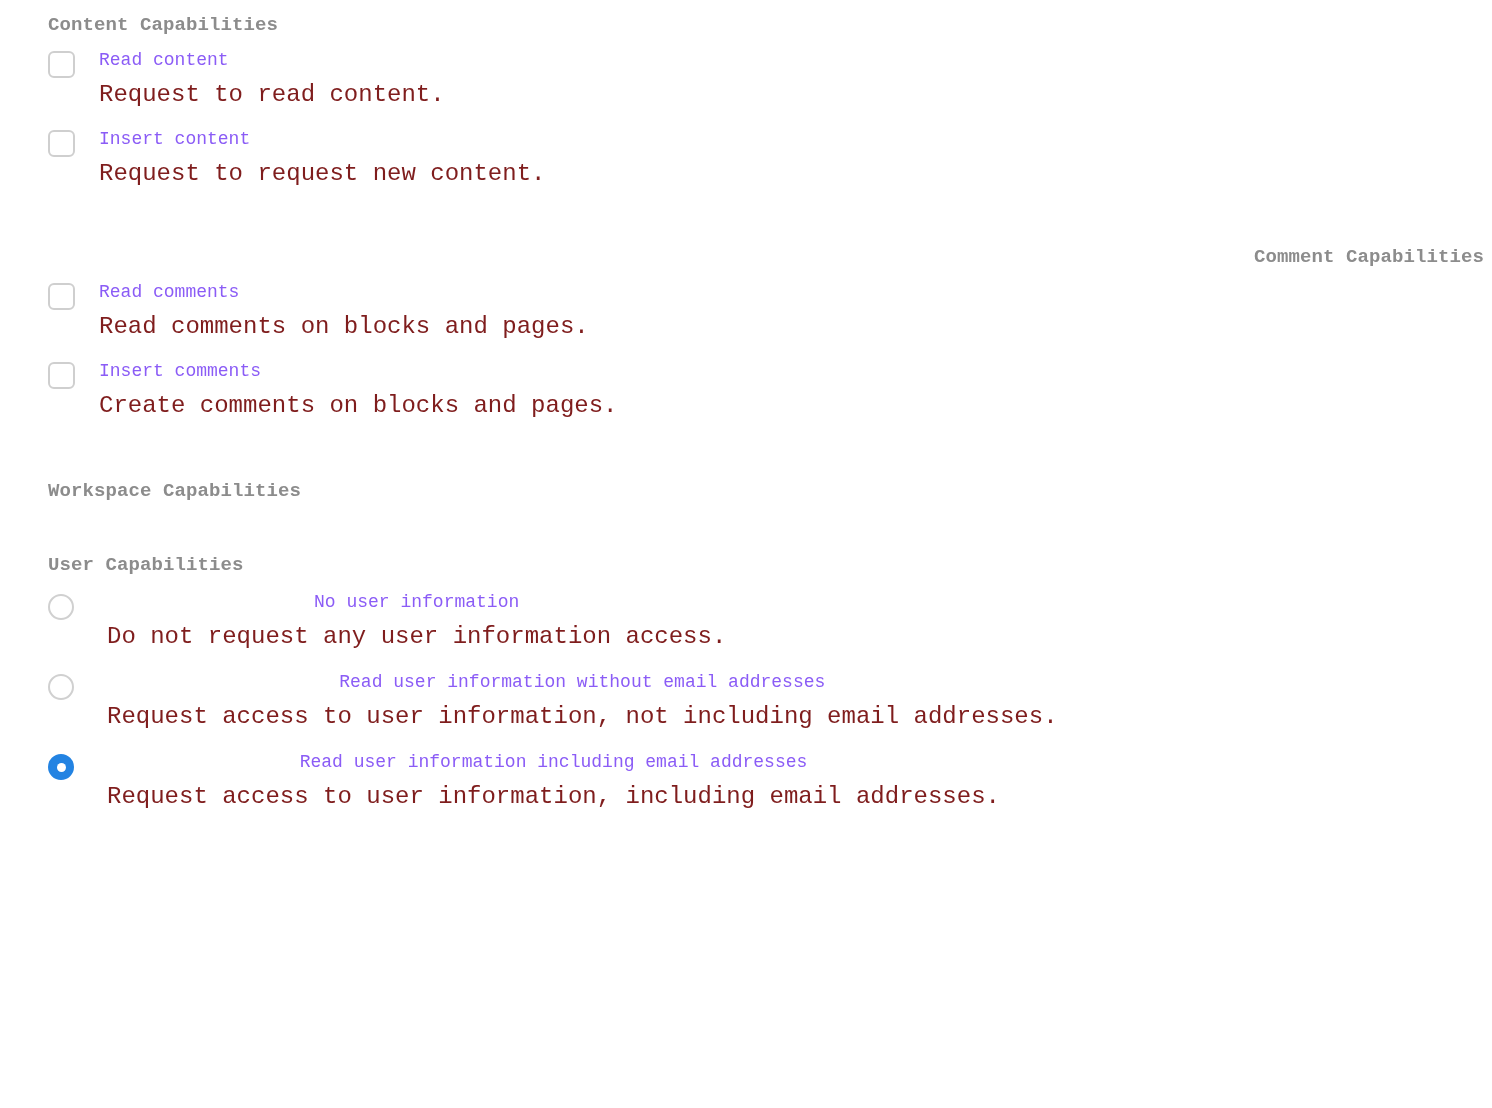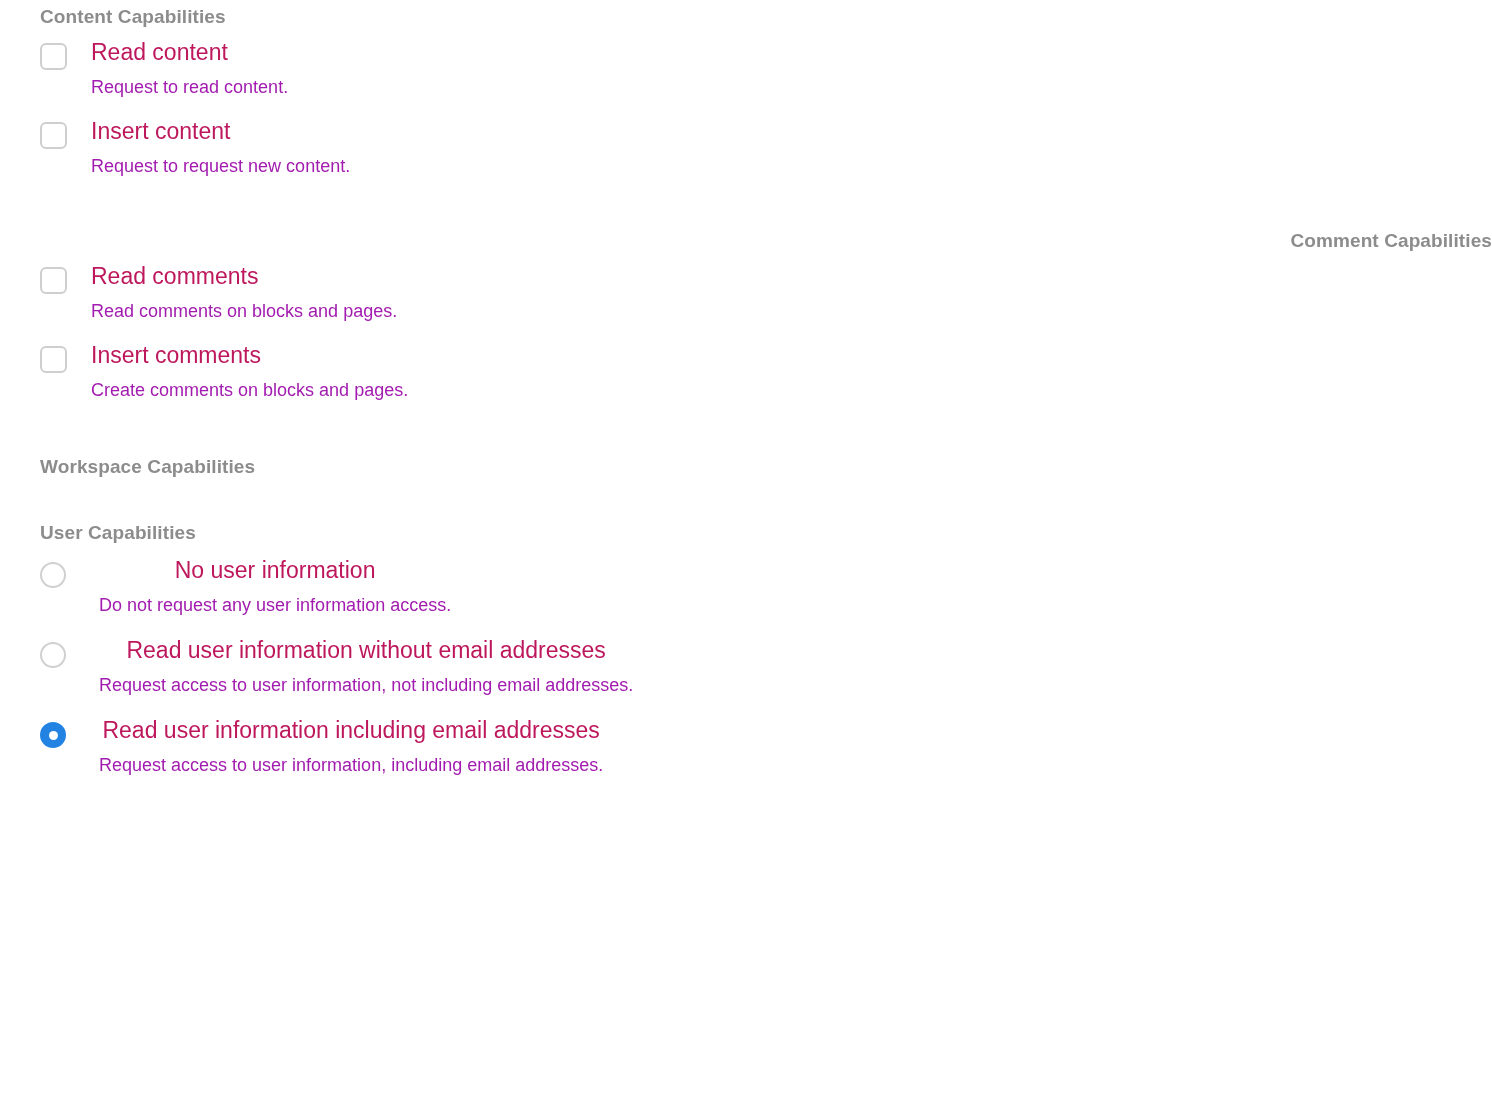--- a/index.html
+++ b/index.html
@@ -15,21 +15,22 @@
     overflow: hidden;
   }
   .page {
     position: relative;
     width: 1492px;
     height: 1108px;
     padding: 0;
     box-sizing: border-box;
   }
   .section {
-    margin: 0;
+    margin: 8px;
+    font-family: Liberation Mono, monospace;
   }
   .section-title {
     font-size: 19px;
     font-weight: bold;
     color: #8c8c8c;
     letter-spacing: 0.1px;
     padding-left: 40px;
   }
   
   .sec-content .section-title { padding-top: 6px; }
@@ -105,29 +106,29 @@
     background: #ffffff;
   }
   .texts {
     margin-left: 23px;
   }
   .radio-group .texts {
     margin-left: 31px;
     text-align: center;
   }
   .opt-label {
-    font-size: 23px;
+    font-size: 18px;
     line-height: 31px;
-    color: #be185d;
+    color: #8b5cf6;
     font-weight: normal;
   }
   .opt-desc {
-    font-size: 18px;
+    font-size: 24px;
     line-height: 26px;
-    color: #a21caf;
+    color: #7f1d1d;
     margin-top: 6px;
   }
   .radio-group .option-row {
     padding-top: 11px;
     padding-bottom: 6px;
   }
   .radio-group .ctrl-wrap {
     padding-top: 7px;
   }
 </style>

